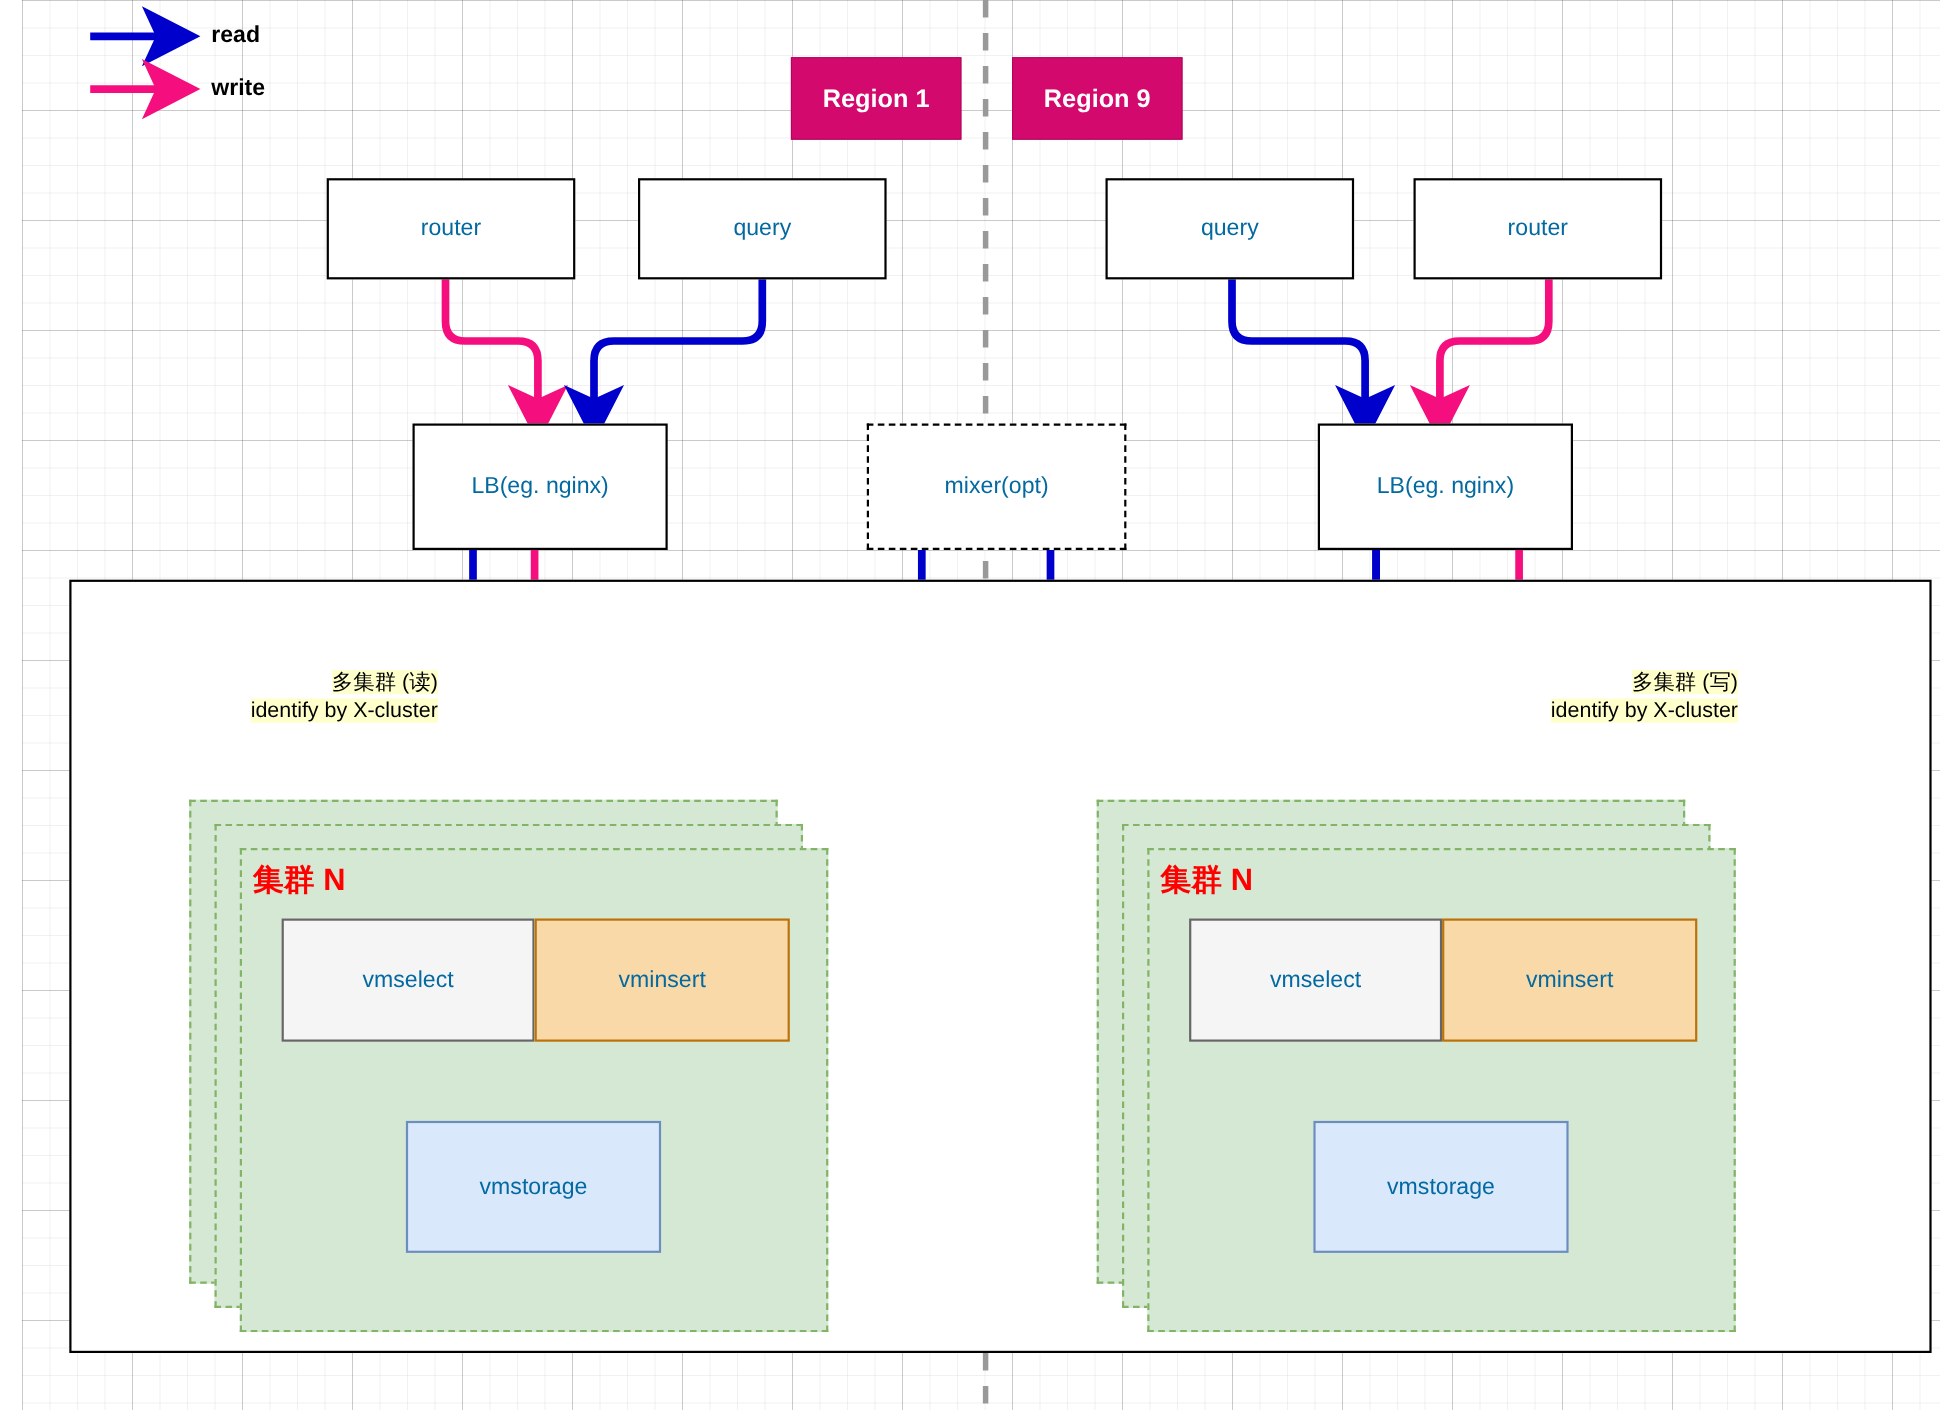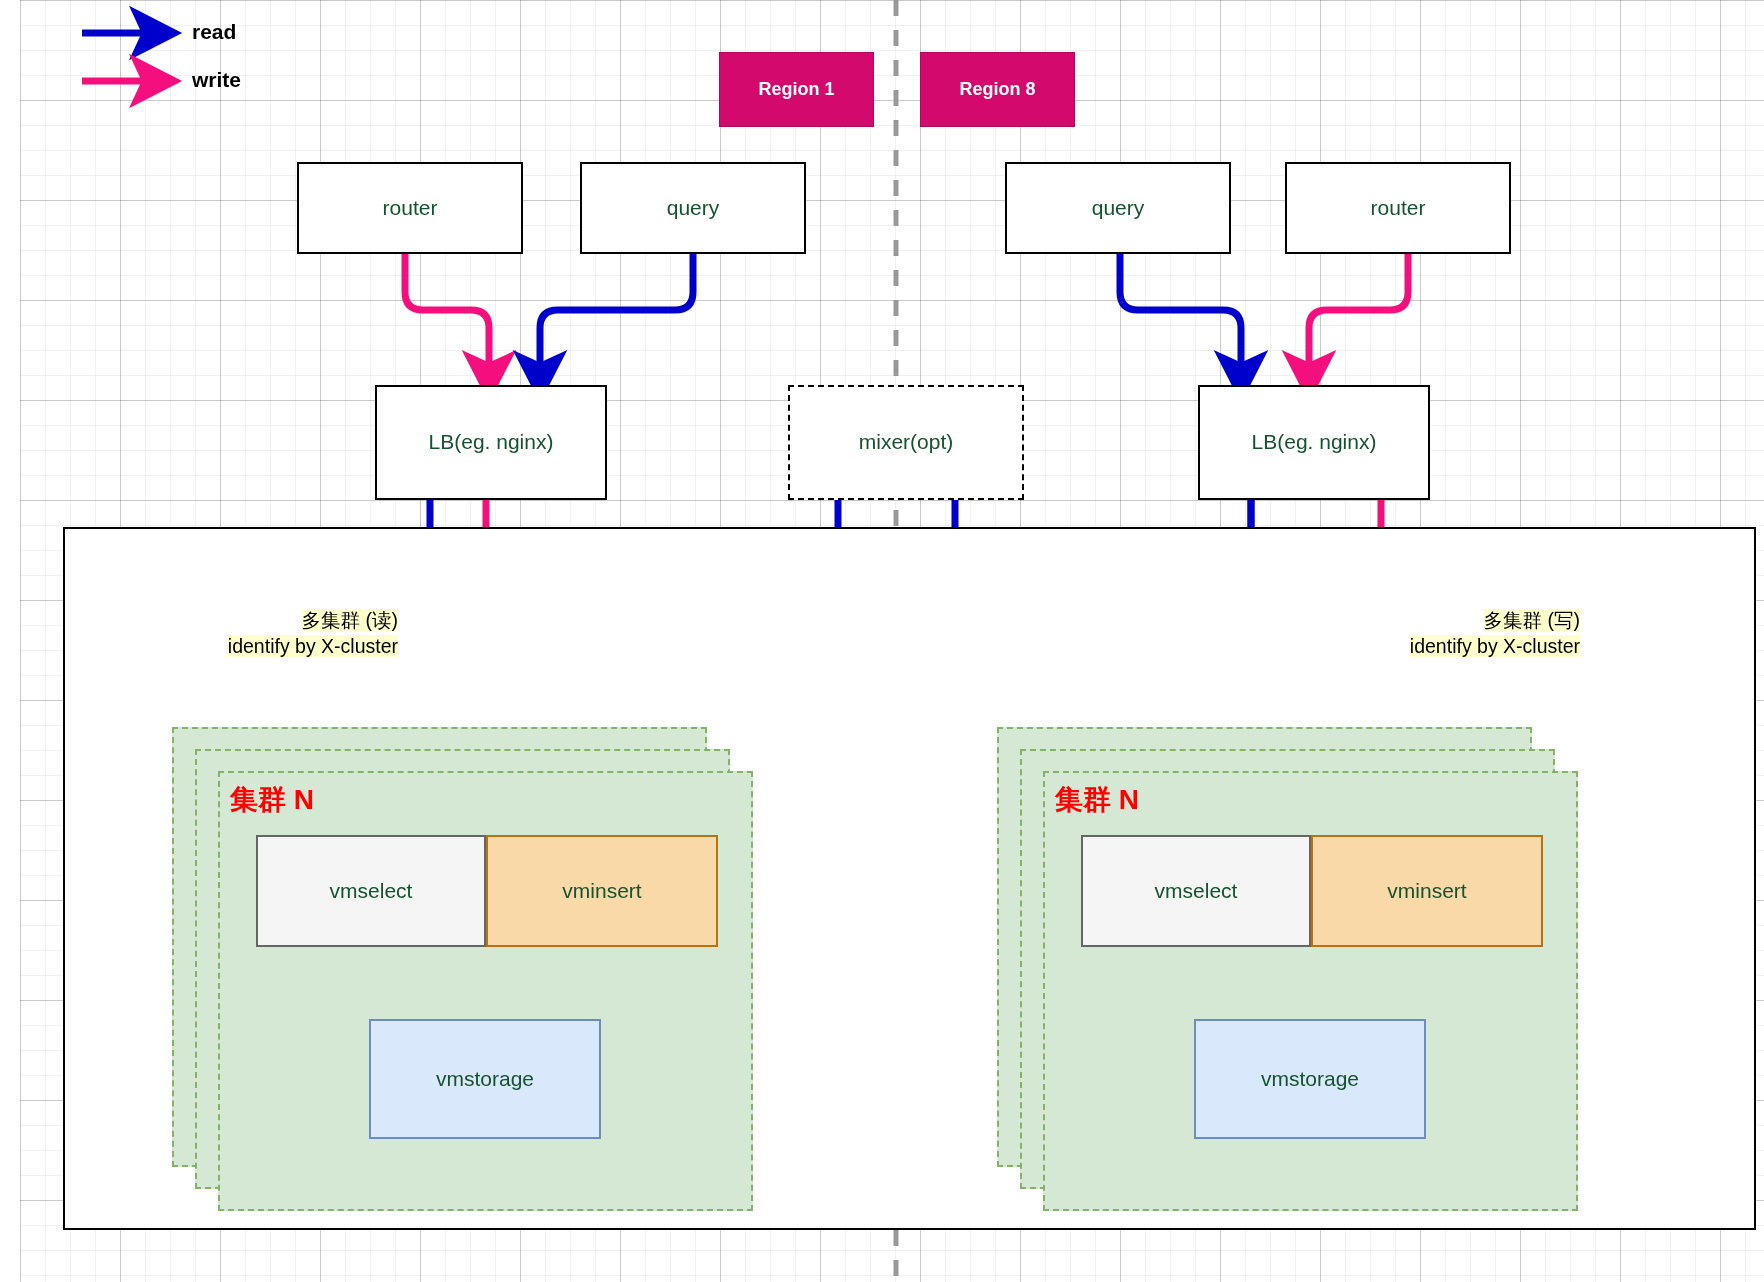--- a/index.html
+++ b/index.html
@@ -31,40 +31,40 @@
     pointer-events: none;
   }
   .node {
     position: absolute;
     box-sizing: border-box;
     display: flex;
     align-items: center;
     justify-content: center;
     text-align: center;
     font-size: 21px;
-    color: #14532d;
+    color: #0369a1;
     line-height: 1.25;
   }
   .plain-box {
     background: #ffffff;
     border: 2px solid #000000;
   }
   .dashed-box {
     background: #ffffff;
     border: 2.5px dashed #000000;
   }
   .region-badge {
     position: absolute;
     box-sizing: border-box;
     display: flex;
     align-items: center;
     justify-content: center;
     color: #ffffff;
     font-weight: bold;
-    font-size: 18px;
+    font-size: 23px;
     border: 1px solid #b0075c;
   }
   .legend-label {
     position: absolute;
     font-size: 21px;
     font-weight: bold;
     color: #000000;
   }
   .note {
     position: absolute;
@@ -163,21 +163,21 @@
       <path d="M1160,946 L1272,1008" stroke="#0000CC" stroke-width="7" marker-end="url(#ah-read)"></path>
 
       <path d="M1390,946 L1287,1008" stroke="#F50F7E" stroke-width="7" marker-end="url(#ah-write)"></path>
     </g>
   </svg>
 
   <div class="legend-label" style="left:172px; top:20px;">read</div>
   <div class="legend-label" style="left:172px; top:68px;">write</div>
 
   <div class="region-badge" style="left:699px; top:52px; width:155px; height:75px; background:#D4096E;">Region 1</div>
-  <div class="region-badge" style="left:900px; top:52px; width:155px; height:75px; background:#D4096E;">Region 8</div>
+  <div class="region-badge" style="left:900px; top:52px; width:155px; height:75px; background:#D4096E;">Region 9</div>
 
   <div class="outer-frame" style="left:43px; top:527px; width:1693px; height:703px;"></div>
 
   <div class="node plain-box" style="left:277px; top:162px; width:226px; height:92px;">router</div>
   <div class="node plain-box" style="left:560px; top:162px; width:226px; height:92px;">query</div>
   <div class="node plain-box" style="left:355px; top:385px; width:232px; height:115px;">LB(eg. nginx)</div>
 
   <div class="node dashed-box" style="left:768px; top:385px; width:236px; height:115px; ">
     <span>mixer</span>
     <span>(opt)</span>

